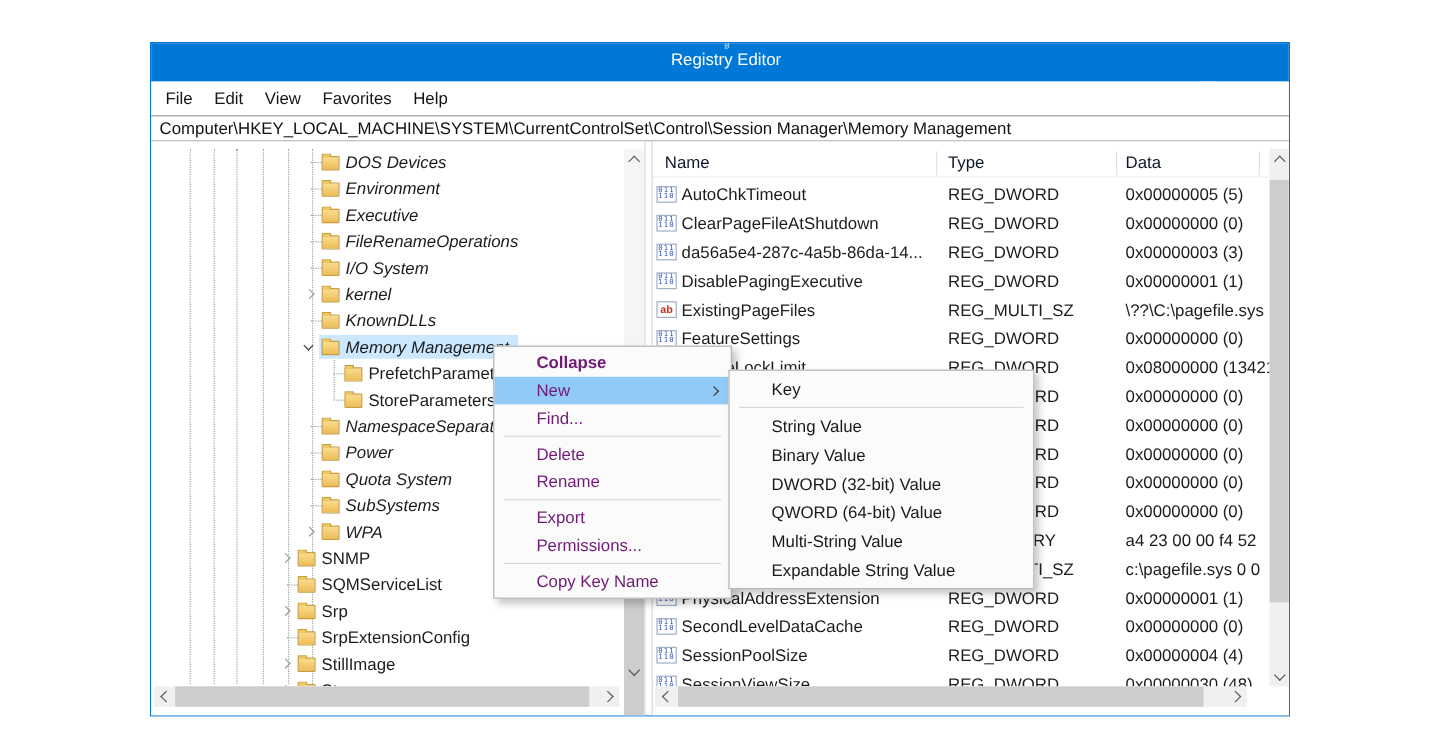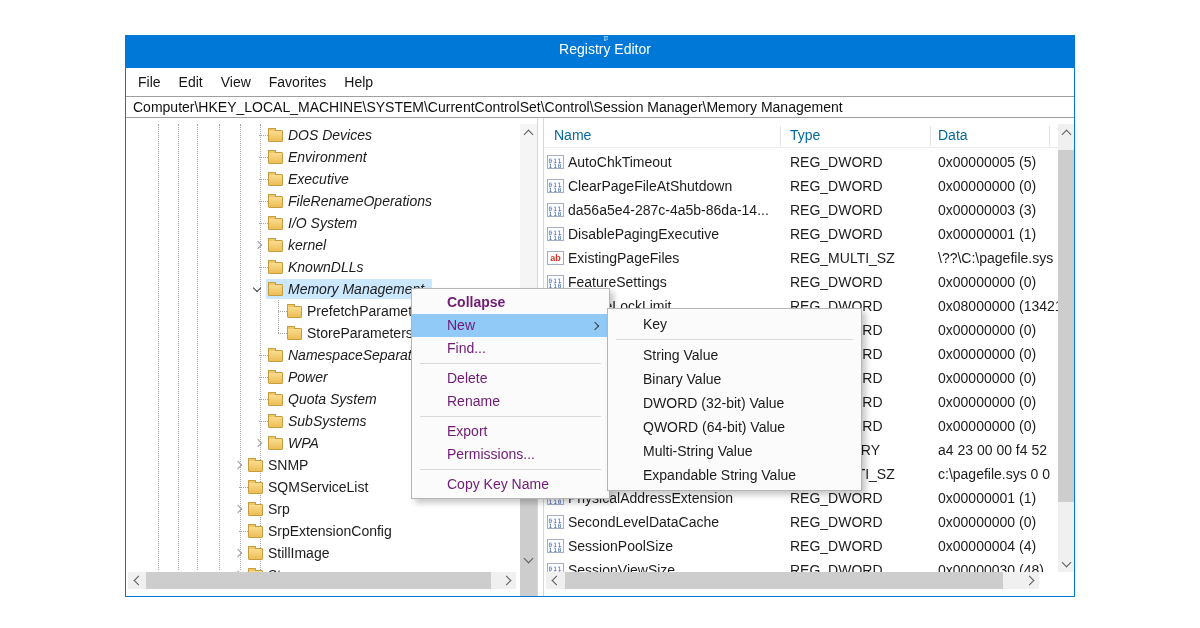--- a/index.html
+++ b/index.html
@@ -57,31 +57,31 @@
                       border-top:1px solid #3f3f3f; border-right:1px solid #3f3f3f; transform:rotate(135deg); }
   .hl { display:flex; align-items:center; height:20px; padding-right:8px; }
   .sel .hl { background:#cce8ff; }
   .folder { width:15px; height:12px; margin:1px 0 0 2px; flex:0 0 15px; position:relative;
             background:linear-gradient(#f9dc8f,#eebd56); border:1px solid #c79c3f; border-radius:1px; }
   .folder::before { content:""; position:absolute; top:-3px; left:-1px; width:6px; height:2px;
                     background:#eec766; border:1px solid #c79c3f; border-bottom:none; border-radius:1px 1px 0 0; }
   .tlabel { padding-left:5px; }
 
   
-  .lhead { position:absolute; top:6px; left:0; width:514px; height:24px; border-bottom:1px solid #ededed; font-size:14px; color:#0369a1; }
+  .lhead { position:absolute; top:6px; left:0; width:514px; height:24px; border-bottom:1px solid #ededed; font-size:14px; color:#0f172a; }
   .lhead span { position:absolute; top:3px; }
   .hname { left:10px; } .htype { left:246px; } .hdata { left:394px; }
   .csep { position:absolute; top:2px; height:20px; width:1px; background:#e2e2e2; }
   .lrows { position:absolute; top:32px; left:0; width:514px; height:422px; overflow:hidden; }
   .lrow { position:relative; height:24px; font-size:14px; color:#1c1c1c; }
   .vname { position:absolute; left:24px; top:4px; white-space:nowrap; }
   .vtype { position:absolute; left:246px; top:4px; white-space:nowrap; }
   .vdata { position:absolute; left:394px; top:4px; white-space:nowrap; }
   .vicon { position:absolute; left:3px; top:5px; width:17px; height:14px; border:1px solid #9fb0c8; background:#fff;
-           display:flex; flex-direction:column; align-items:center; justify-content:flex-end; overflow:hidden; }
+           display:flex; flex-direction:column; align-items:center; justify-content:flex-start; overflow:hidden; }
   .vicon i { font-style:normal; font-family:"DejaVu Sans Mono",monospace; font-size:6px; line-height:5px;
              color:#2f55b8; letter-spacing:1px; }
   .vicon.ab i { font-size:9px; line-height:12px; color:#cc3322; font-weight:bold; letter-spacing:0;
                 font-family:"Liberation Sans",sans-serif; }
 
   
   .vs { position:absolute; width:17px; background:#f0f0f0; }
   .lpane .vs { top:6px; left:394px; height:444px; background:#f5f5f5; }
   .rpane .vs { top:6px; left:514px; height:448px; }
   .hs { position:absolute; top:454px; height:17px; background:#f0f0f0; }

